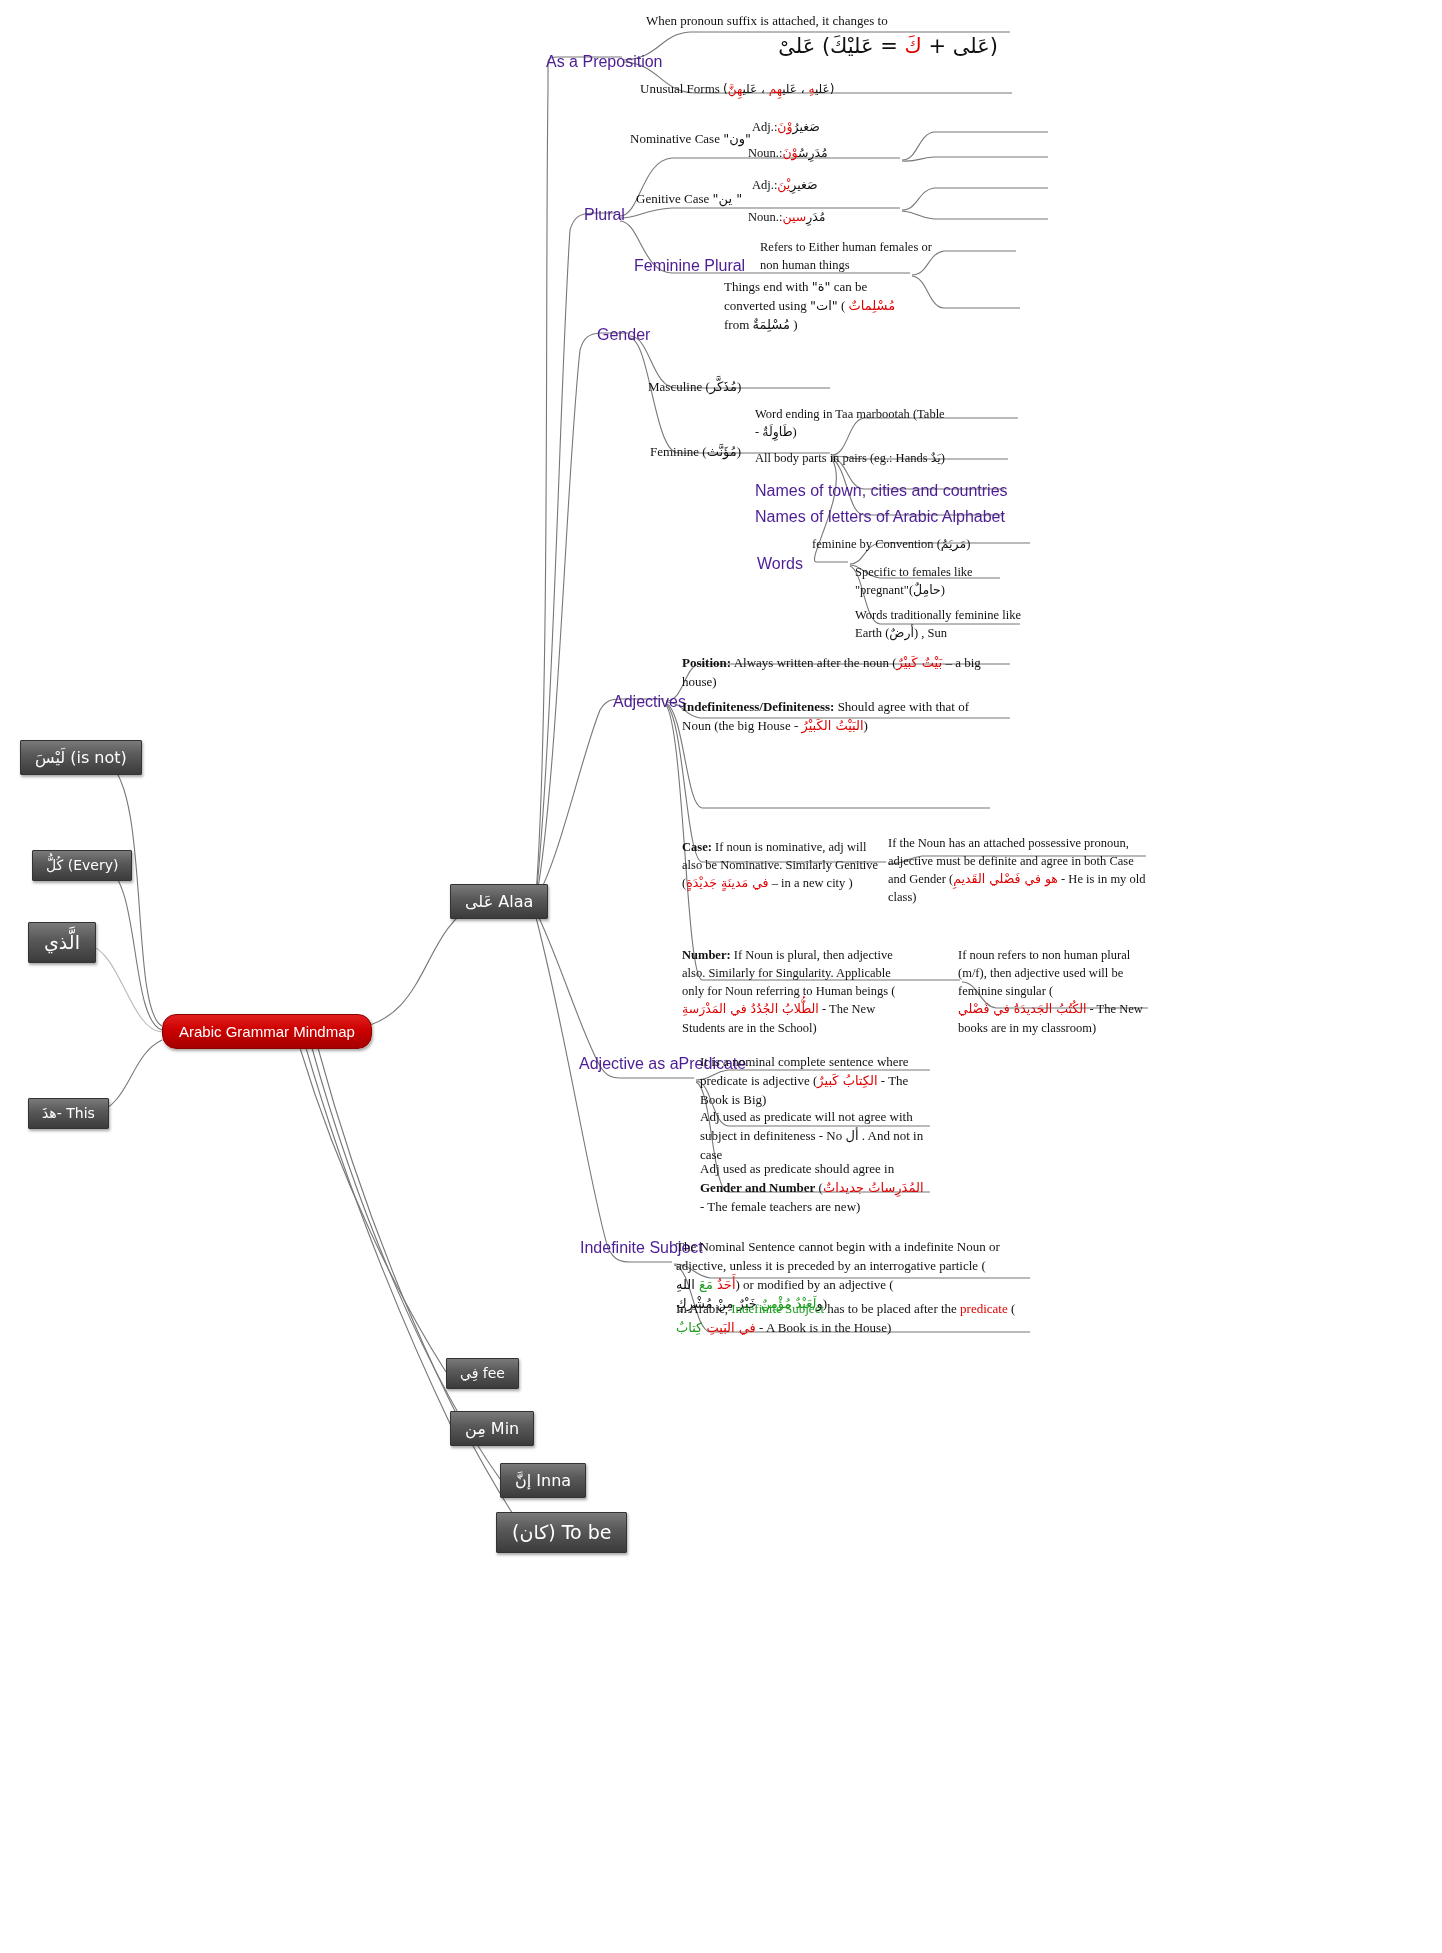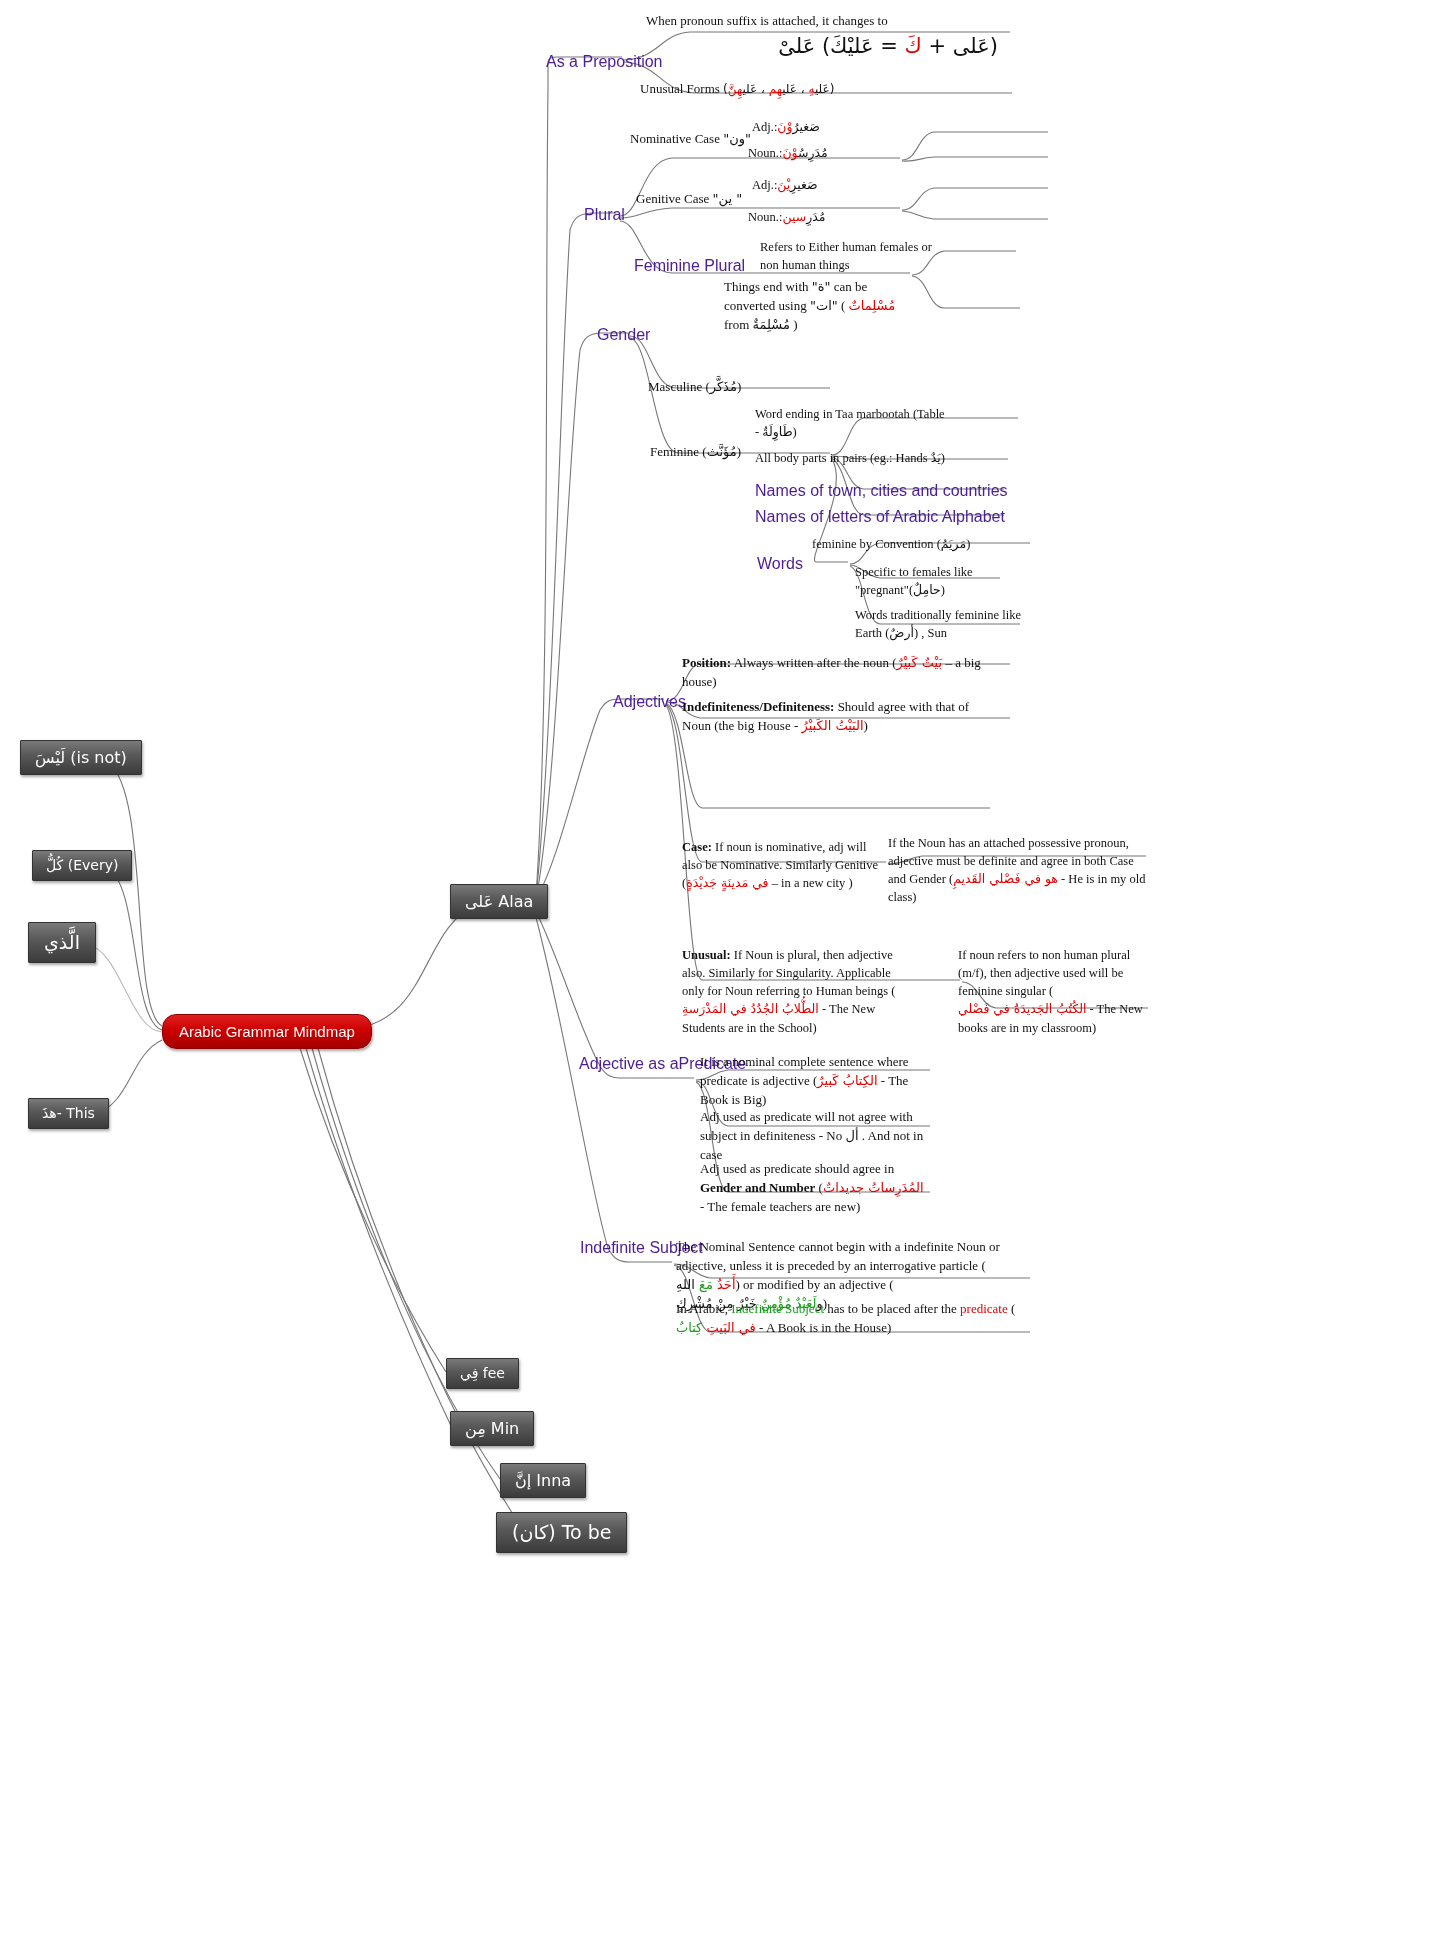--- a/index.html
+++ b/index.html
@@ -276,21 +276,21 @@
 
 
 <div class="node leaf sm" style="left:682px; top:838px; width:200px;">
   <b>Case:</b><span> If noun is nominative, adj will also be Nominative. Similarly Genitive (</span><span class="arabic-inline"><span class="red">في مَدينَةٍ جَديْدَةٍ</span></span><span> – in a new city )</span>
 </div>
 <div class="node leaf sm" style="left:888px; top:834px; width:258px;">
   If the Noun has an attached possessive pronoun, adjective must be definite and agree in both Case and Gender (<span class="arabic-inline"><span class="red">هو في فَصْلي القَديمِ</span></span> - He is in my old class)
 </div>
 
 <div class="node leaf sm" style="left:682px; top:946px; width:230px;">
-  <b>Unusual:</b><span> If Noun is plural, then adjective also. Similarly for Singularity. Applicable only for Noun referring to Human beings (</span><span class="arabic-inline"><span class="red">الطُّلابُ الجُدُدُ في المَدْرَسةِ</span></span><span> - The New Students are in the School)</span>
+  <b>Number:</b><span> If Noun is plural, then adjective also. Similarly for Singularity. Applicable only for Noun referring to Human beings (</span><span class="arabic-inline"><span class="red">الطُّلابُ الجُدُدُ في المَدْرَسةِ</span></span><span> - The New Students are in the School)</span>
 </div>
 <div class="node leaf sm" style="left:958px; top:946px; width:196px;">
   If noun refers to non human plural (m/f), then adjective used will be feminine singular ( <span class="arabic-inline"><span class="red">الكُتُبُ الجَديدَةُ في فَصْلي</span></span> - The New books are in my classroom)
 </div>
 
 <div class="node branch-label" style="left:579px; top:1054px;">Adjective as aPredicate</div>
 
 <div class="node leaf" style="left:700px; top:1053px; width:225px;">
   <span>It is a nominal complete sentence where predicate is adjective (</span><span class="arabic-inline"><span class="red">الكِتابُ كَبيرٌ</span></span><span> - The Book is Big)</span>
 </div>

